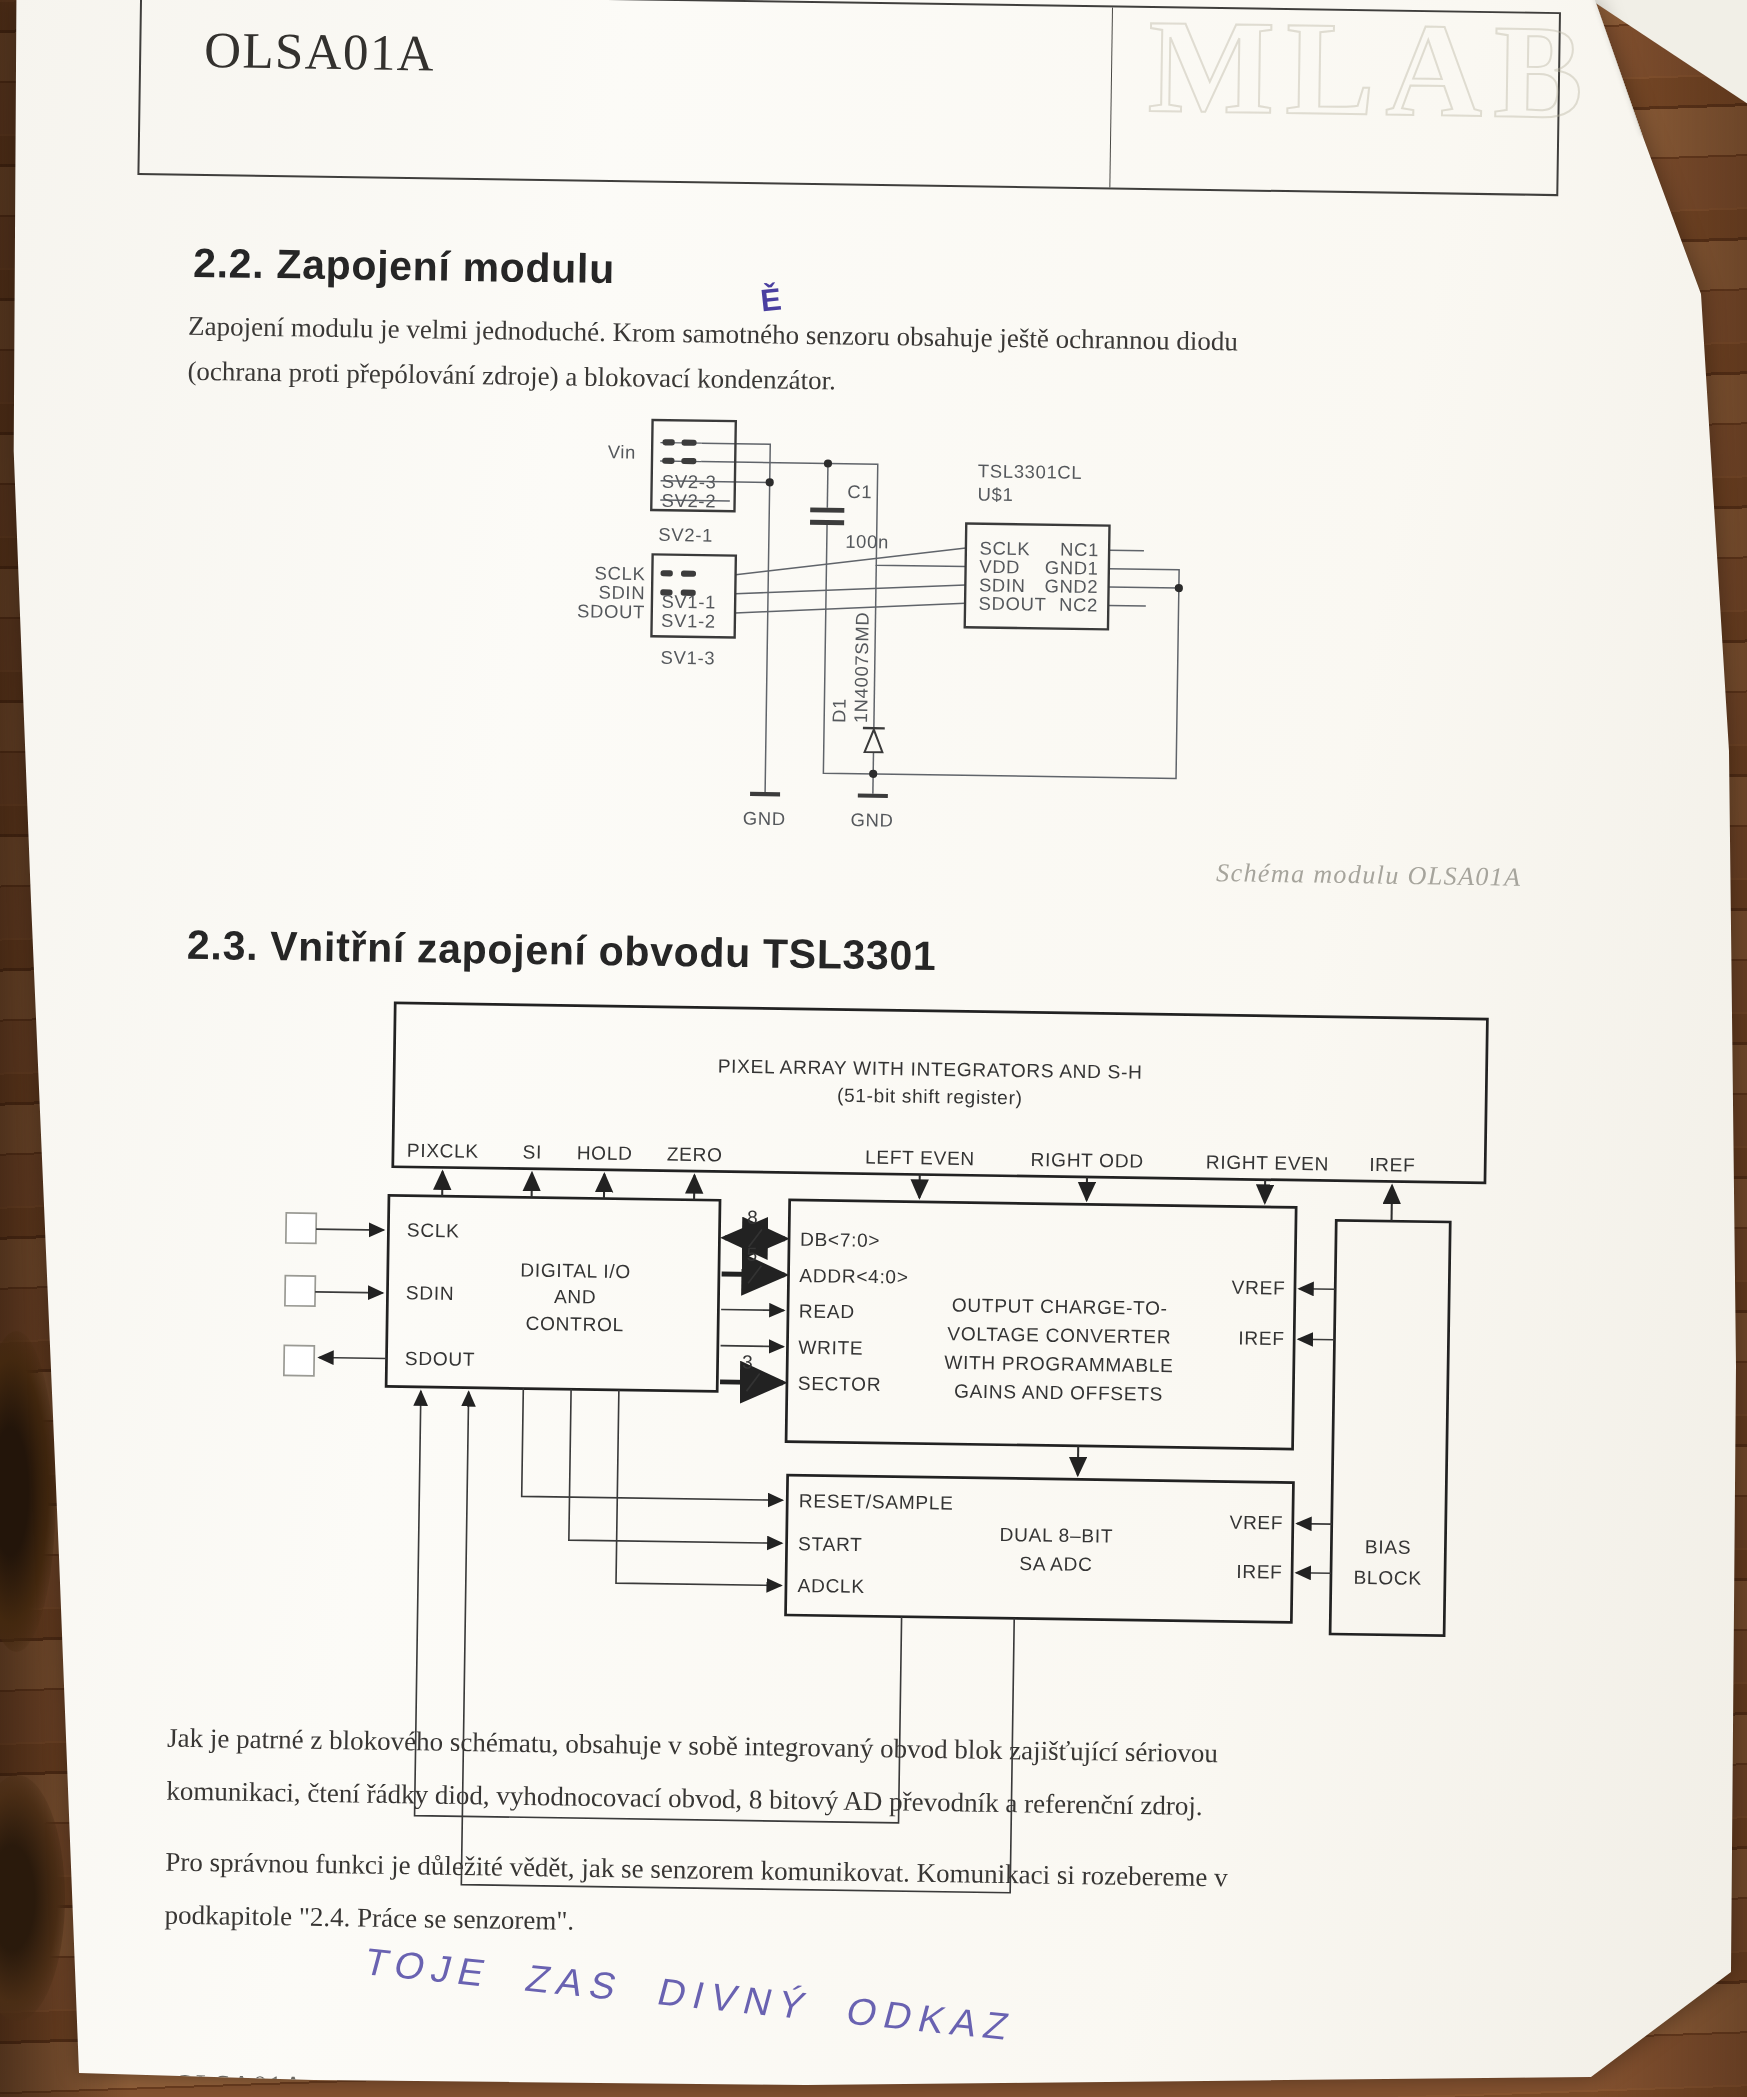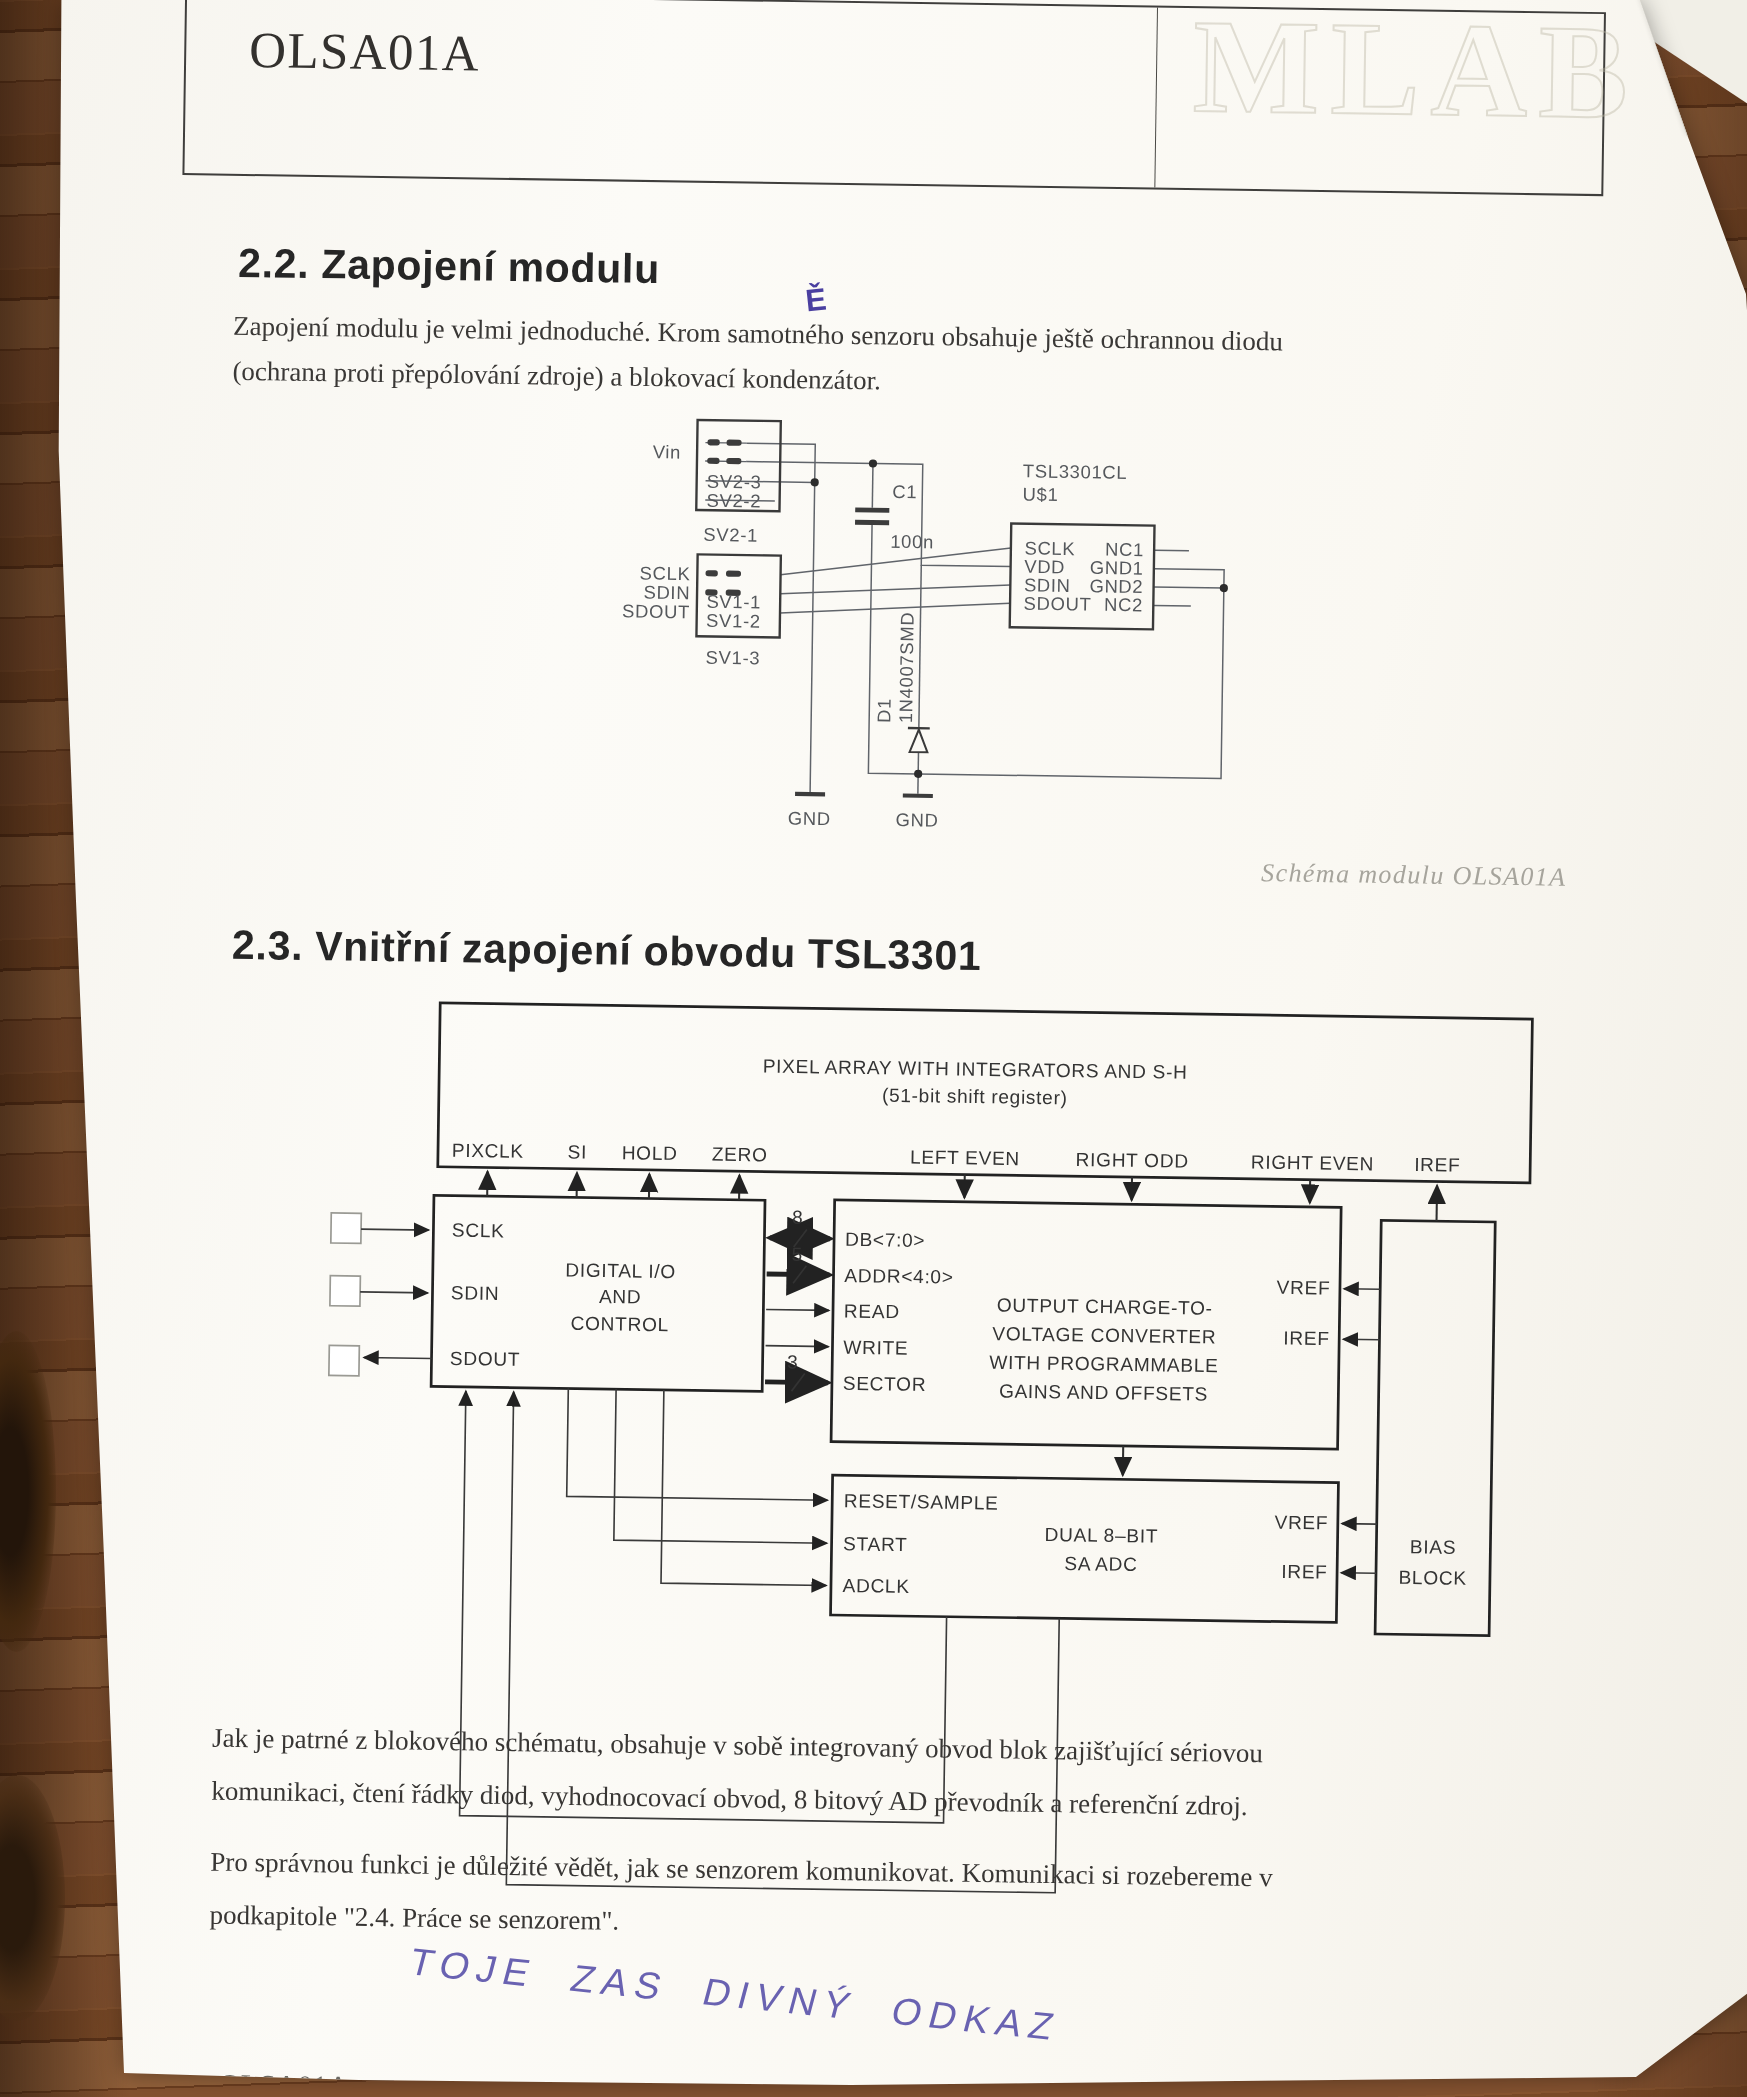--- a/index.html
+++ b/index.html
@@ -12,21 +12,21 @@
         #8a5631 0 2px, #7c4b28 2px 30px, #5f351a 30px 33px,
         #91603a 33px 81px, #6b3d1f 81px 83px, #845230 83px 134px);
   }
   .knot{position:absolute;border-radius:50%;}
   .knot1{left:-23px;top:1331px;width:79px;height:321px;
     background:radial-gradient(ellipse at 42% 50%, #23150a 0 28%, #43280f 58%, rgba(67,40,15,0) 76%);}
   .knot2{left:-31px;top:1775px;width:96px;height:246px;
     background:radial-gradient(ellipse at 45% 50%, #2a1a0c 0 30%, #4a2d15 60%, rgba(74,45,21,0) 78%);}
   .under-sheet{position:absolute;left:1591px;top:0;width:157px;height:104px;
     background:#f1efe7;clip-path:polygon(0 0,100% 0,100% 100%);}
-  .paper-wrap{position:absolute;inset:0;filter:drop-shadow(0 0 11px rgba(0,0,0,.35));margin-left:45px;}
+  .paper-wrap{position:absolute;inset:0;filter:drop-shadow(0 0 11px rgba(0,0,0,.35));}
   .paper{
     position:absolute;inset:0;
     background:linear-gradient(100deg,#f6f4ee,#fcfbf7 30%,#faf8f2 70%,#f1eee6);
     clip-path:polygon(15px 0, 1595px 0, 1643px 137px, 1701px 294px, 1729px 751px,
       1736px 1366px, 1731px 1972px, 1591px 2077px, 806px 2085px, 314px 2080px,
       79px 2073px, 59px 1557px, 31px 901px, 13.7px 451px, 16.4px 0);
   }
   .crease{position:absolute;left:1594px;top:-2.7px;width:2px;height:147px;
     background:#cfccc2;transform:rotate(-19deg);transform-origin:top left;
     box-shadow:0 0 4.8px rgba(0,0,0,.18);}

